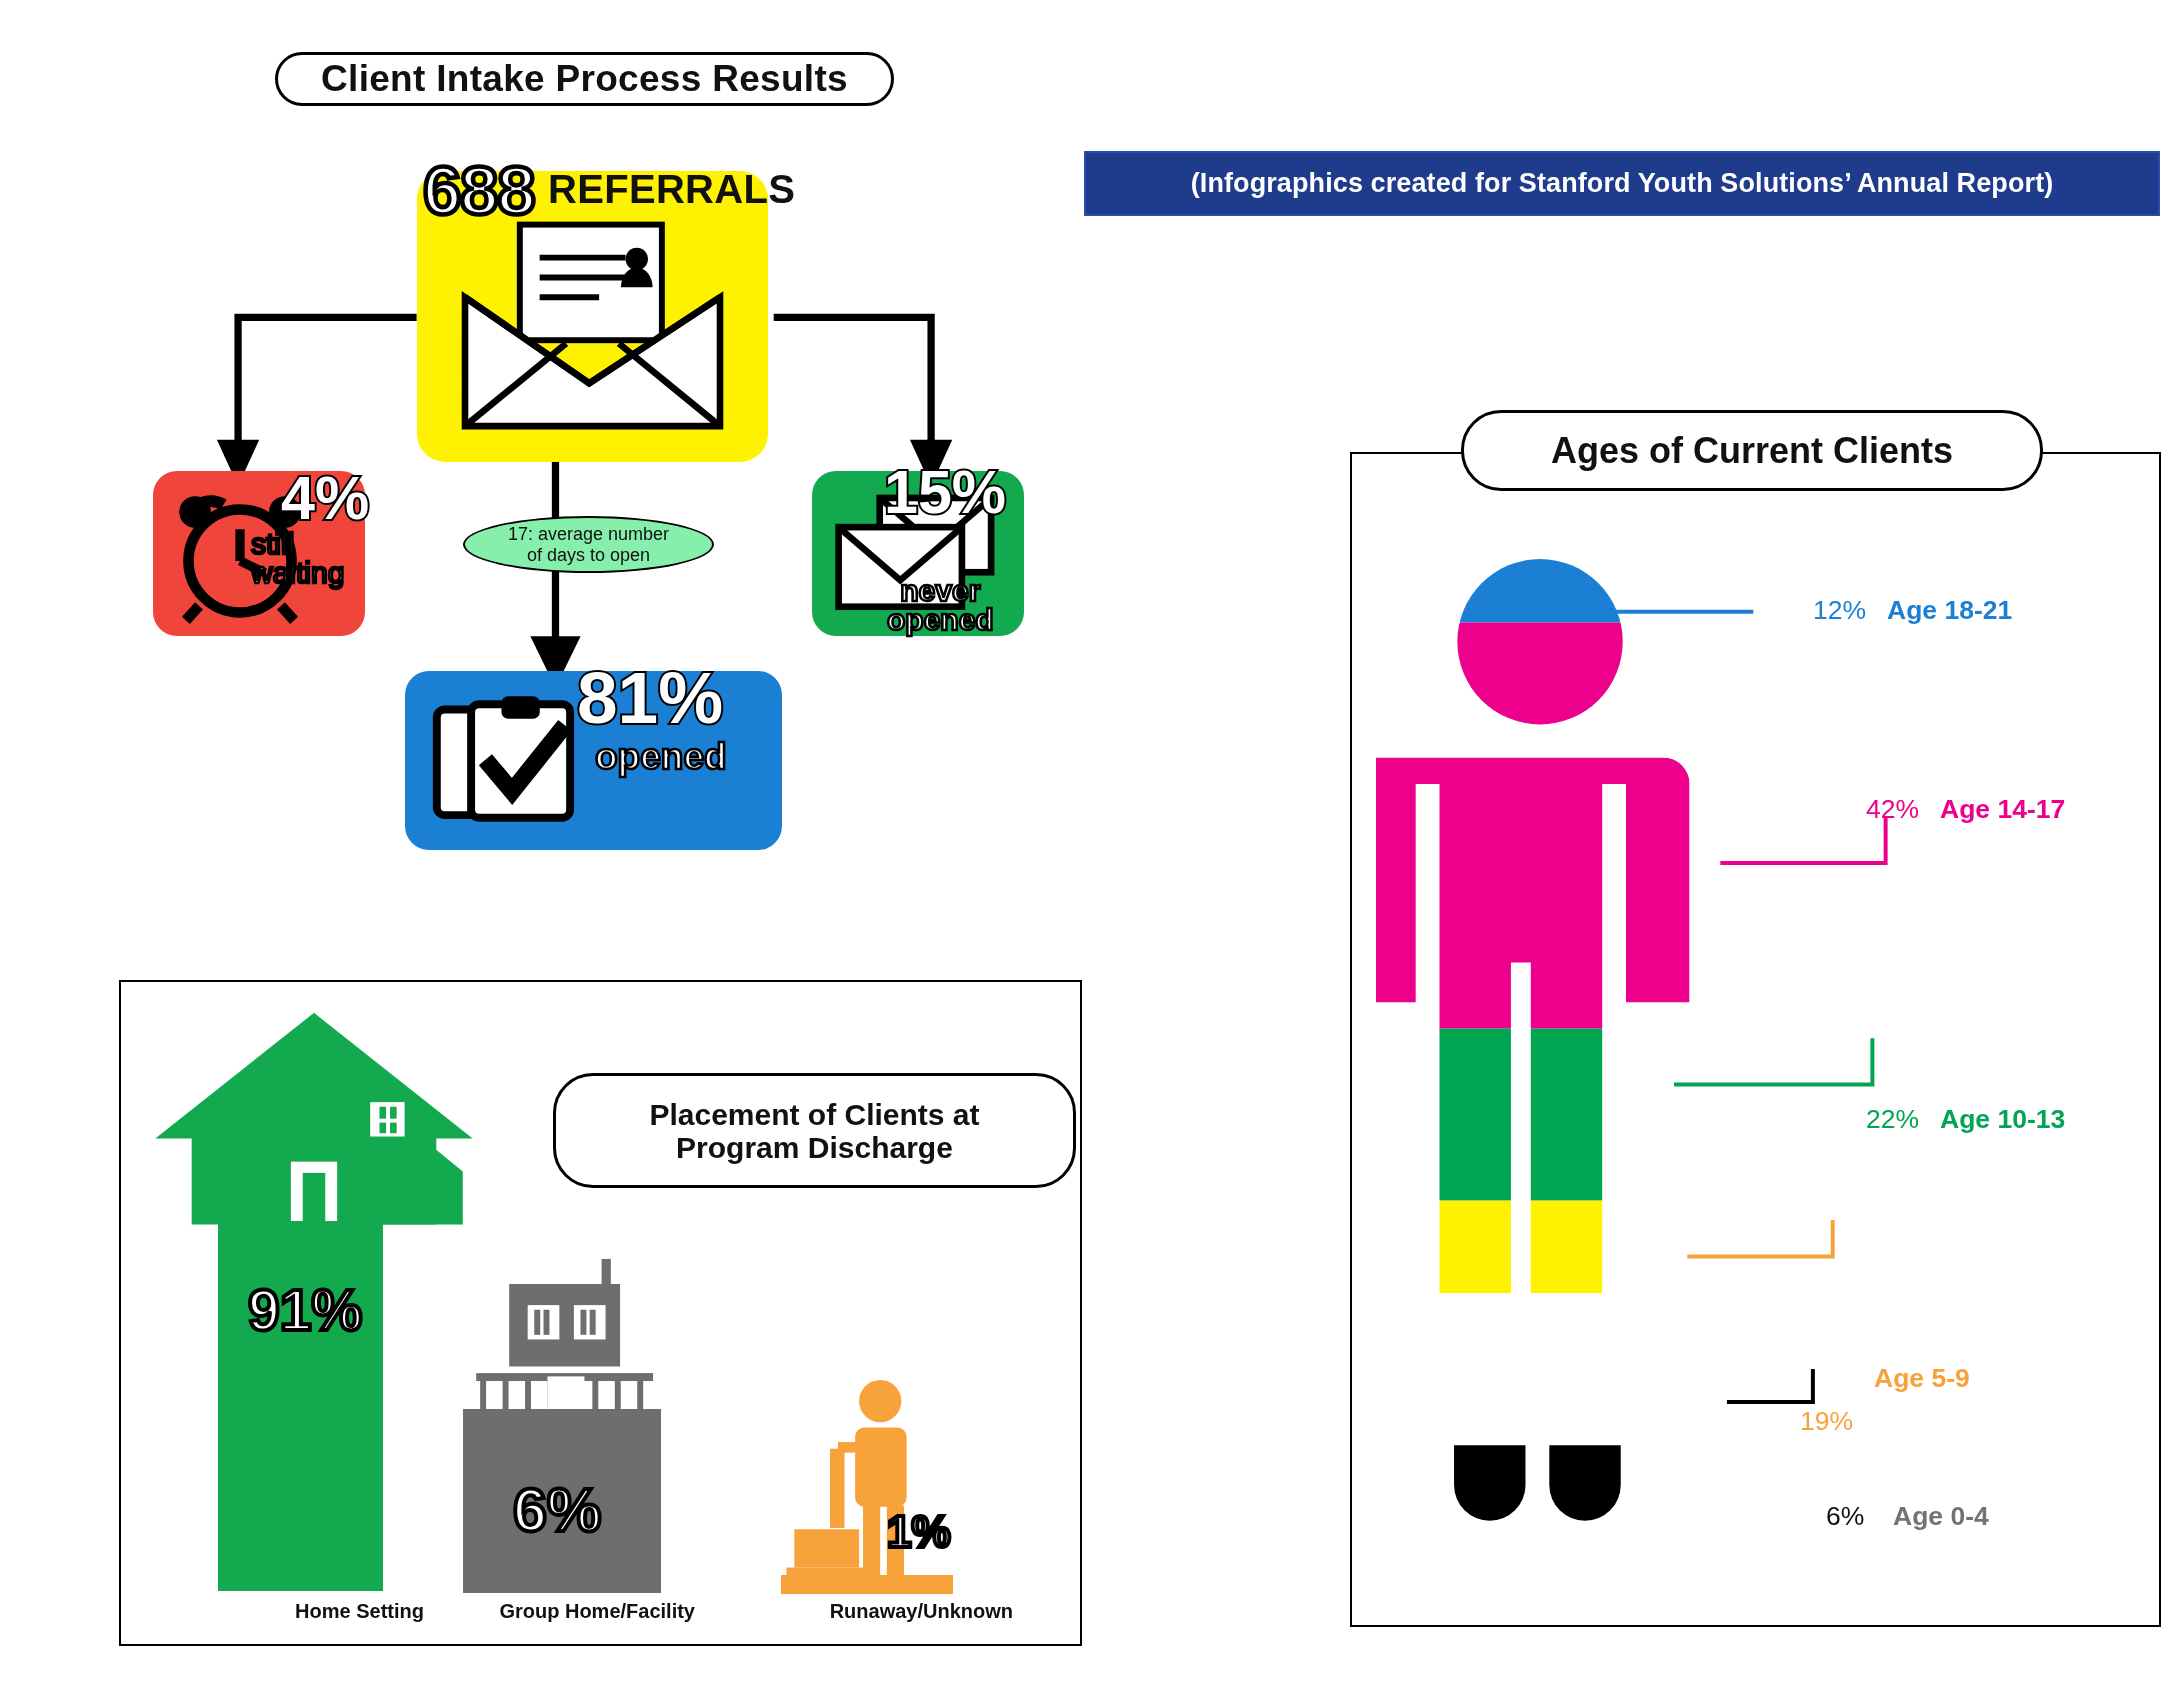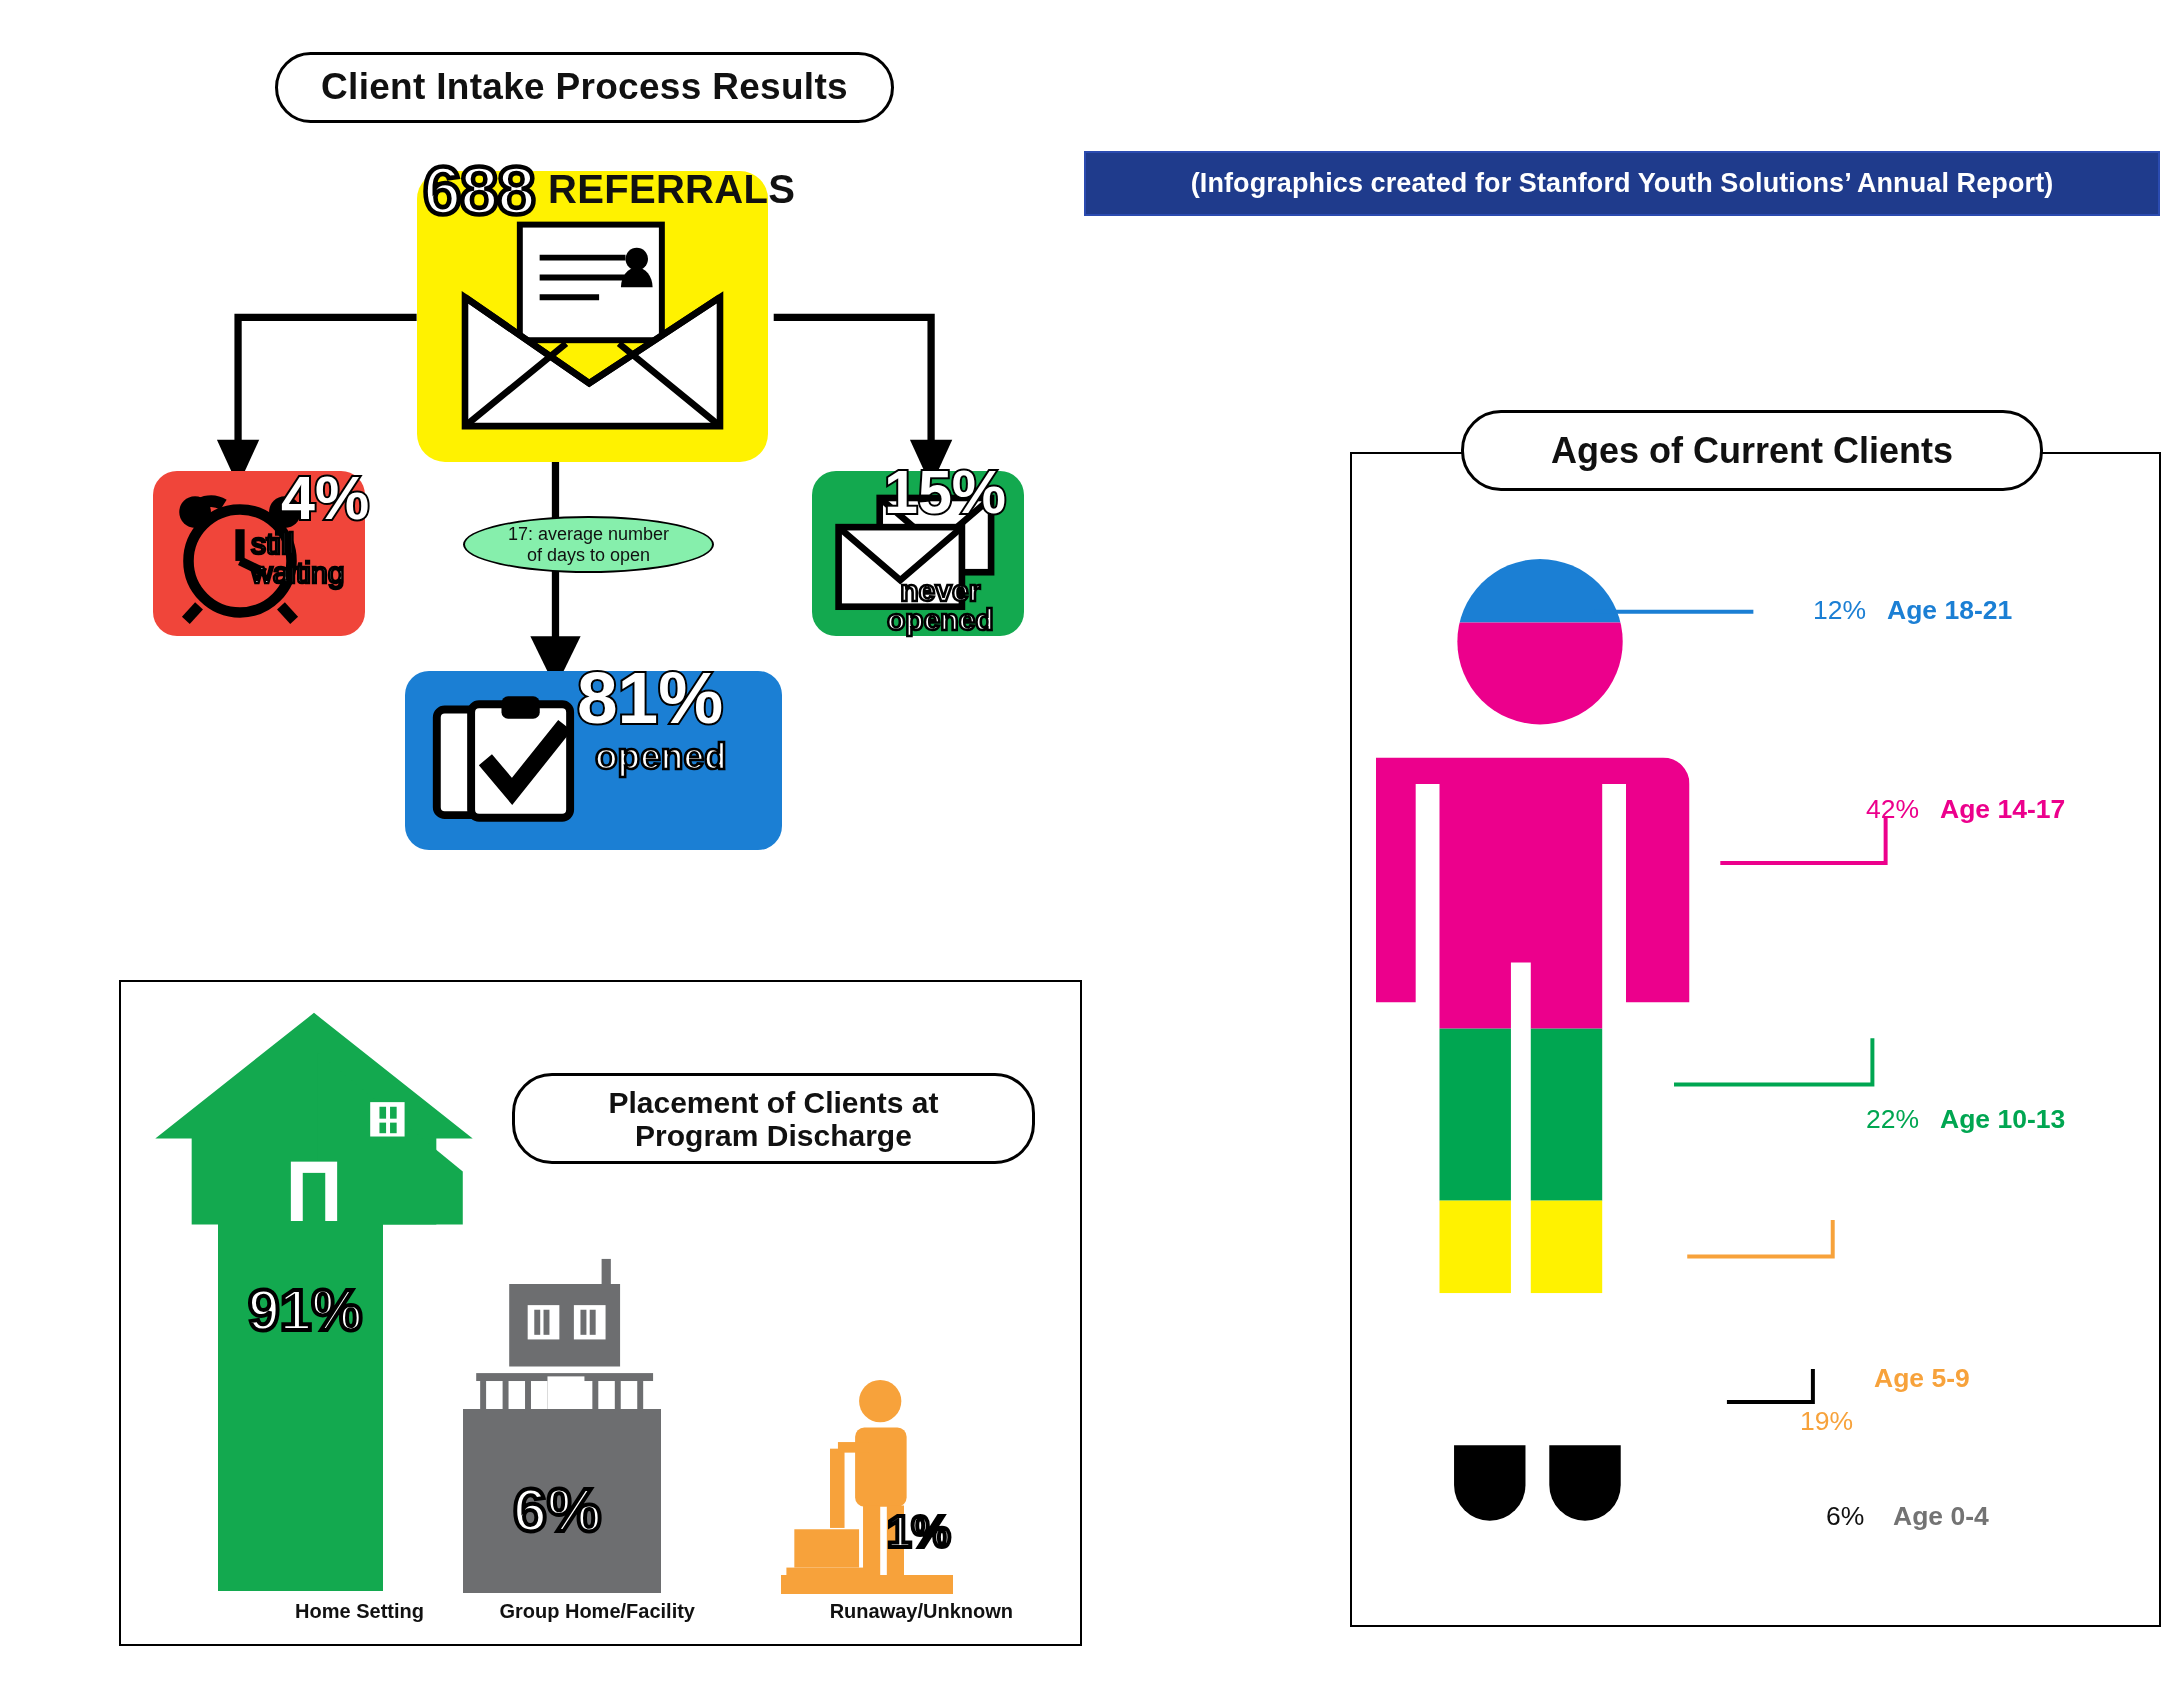--- a/index.html
+++ b/index.html
@@ -32,21 +32,21 @@
   }
   .outline-text {
     color: #fff;
     -webkit-text-stroke: 4px #000;
     paint-order: stroke fill;
     font-weight: bold;
   }
 
   
   #intake-title {
-    left: 275px; top: 52px; width: 619px; height: 71px;
+    left: 275px; top: 52px; width: 619px; height: 54px;
     font-size: 37px;
     letter-spacing: 0.3px;
   }
 
   #referral-box {
     left: 417px; top: 171px; width: 351px; height: 291px;
     background: #fff200;
     border-radius: 28px;
   }
   #referral-number {
@@ -140,21 +140,21 @@
     box-sizing: border-box;
   }
 
   
   #placement-frame {
     left: 119px; top: 980px; width: 959px; height: 662px;
     border: 2.6px solid #000;
     background: #fff;
   }
   #placement-title {
-    left: 512px; top: 1073px; width: 523px; height: 91px;
+    left: 553px; top: 1073px; width: 523px; height: 115px;
     font-size: 30px;
     padding: 0 14.6px;
   }
   .bar-caption {
     font-size: 20px;
     font-weight: bold;
     color: #111;
     text-align: right;
   }
   .bar-pct {

